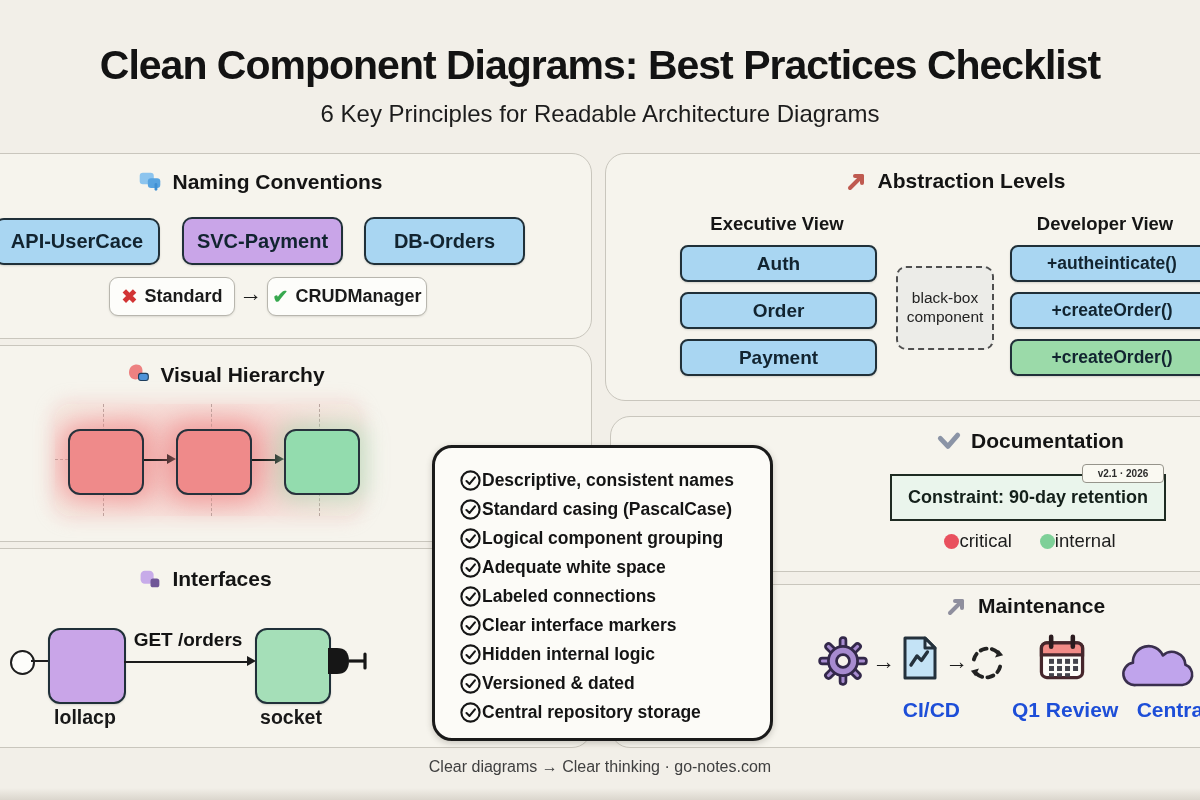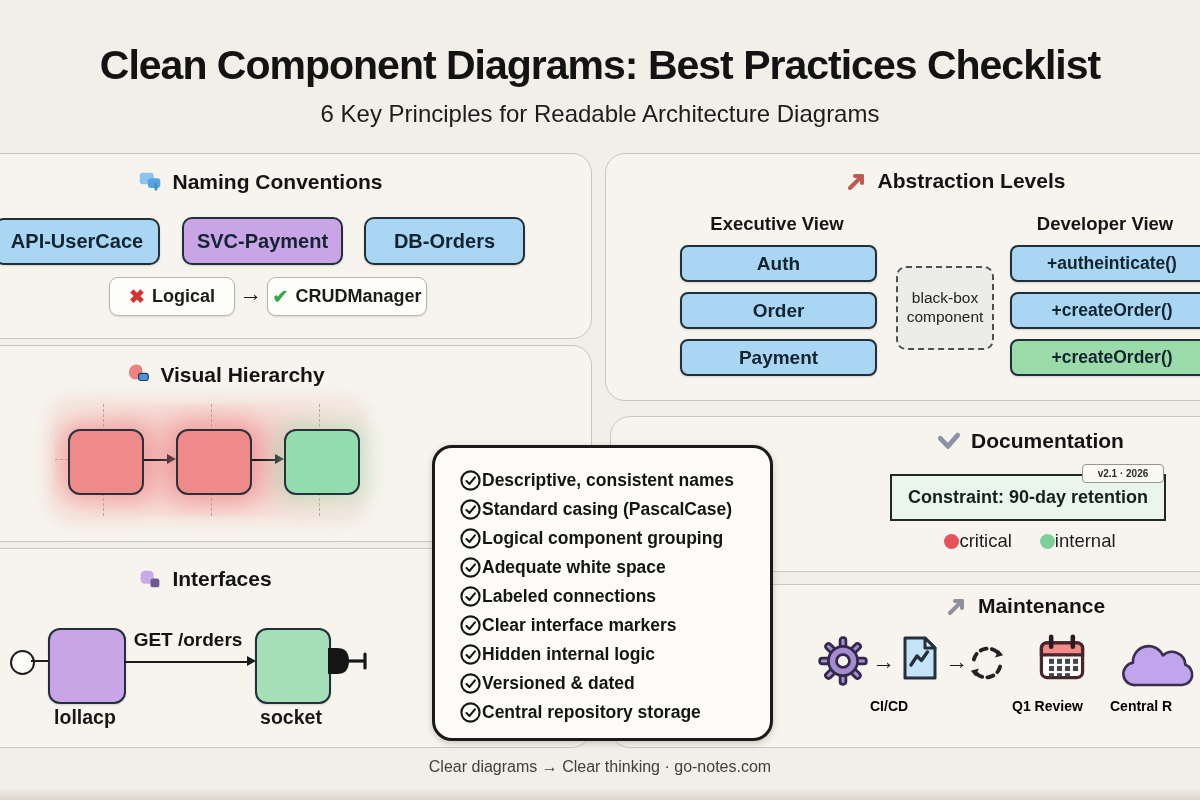--- a/index.html
+++ b/index.html
@@ -74,21 +74,21 @@
   .version-badge{position:absolute;left:1082px;top:464px;width:80px;height:17px;display:flex;align-items:center;
     justify-content:center;background:#faf9f2;border:1px solid #96948b;border-radius:4px;
     font-size:10px;font-weight:700;color:#2c2c2c;z-index:3;}
   .legend-row{position:absolute;left:900px;top:530px;width:260px;display:flex;justify-content:center;gap:28px;}
   .legend-item{display:flex;align-items:center;font-size:18.5px;font-weight:400;color:#1d1d1d;}
   .dot{width:15px;height:15px;border-radius:50%;}
   .dot-critical{background:#e9505e;}
   .dot-internal{background:#7ed098;}
 
   .maint-icon{position:absolute;}
-  .maint-label{position:absolute;font-size:14px;font-weight:700;color:#000000;text-align:left;white-space:nowrap;}
+  .maint-label{position:absolute;font-size:21px;font-weight:700;color:#1d4ed8;text-align:right;white-space:nowrap;}
 
   .checklist{position:absolute;left:432px;top:445px;width:341px;height:296px;z-index:6;
     background:#fcfbf7;border:3px solid #1a1a1a;border-radius:20px;box-shadow:0 2px 6px rgba(60,55,45,.25);
     padding:18px 0 0 24px;box-sizing:border-box;}
   .check-item{display:flex;align-items:center;height:29px;font-size:17.5px;font-weight:700;color:#141414;}
 
   .footer{position:absolute;top:758px;left:0;width:100%;text-align:center;
     font-size:16px;font-weight:400;color:#404040;}
 </style>
 </head>
@@ -114,21 +114,21 @@
           <rect x="16.2" y="13" width="2.6" height="7" rx="1.3" fill="#3f8fd2"></rect>
         </svg>
     </span>
     <span>Naming Conventions</span>
   </div>
   <div class="comp-box fill-blue" style="left:-6px;top:218px;width:162px;height:43px;">API-UserCace</div>
   <div class="comp-box fill-purple" style="left:182px;top:217px;width:157px;height:44px;">SVC-Payment</div>
   <div class="comp-box fill-blue" style="left:364px;top:217px;width:157px;height:44px;">DB-Orders</div>
   <div class="chip" style="left:109px;top:277px;width:124px;height:37px;">
     <span class="mark-bad">✖</span>
-    <span>Logical</span>
+    <span>Standard</span>
   </div>
   <div class="flow-arrow" style="left:239px;top:280px;">→</div>
   <div class="chip" style="left:267px;top:277px;width:158px;height:37px;">
     <span class="mark-good">✔</span>
     <span>CRUDManager</span>
   </div>
 
   <div class="sec-header" style="left:60px;top:362px;width:330px;">
     <span class="icon">
       <svg width="26" height="26" viewBox="0 0 24 24">

